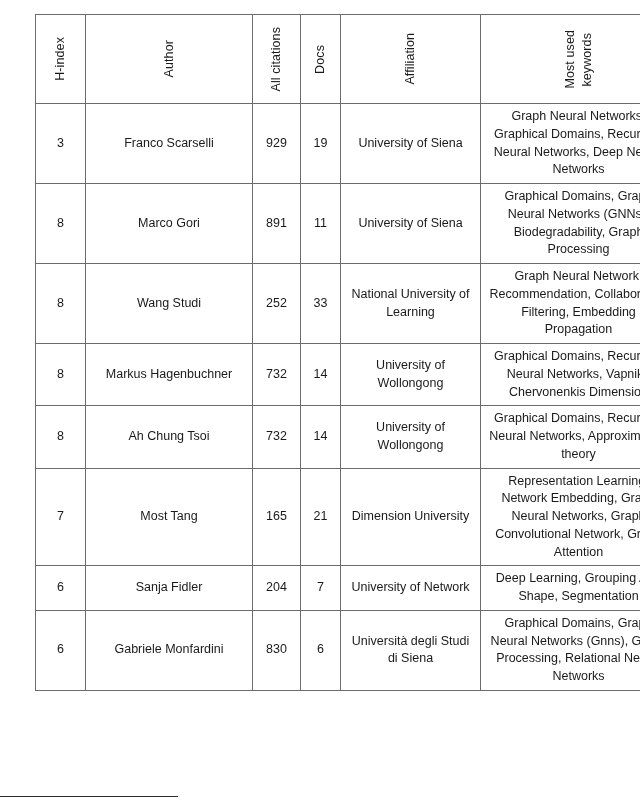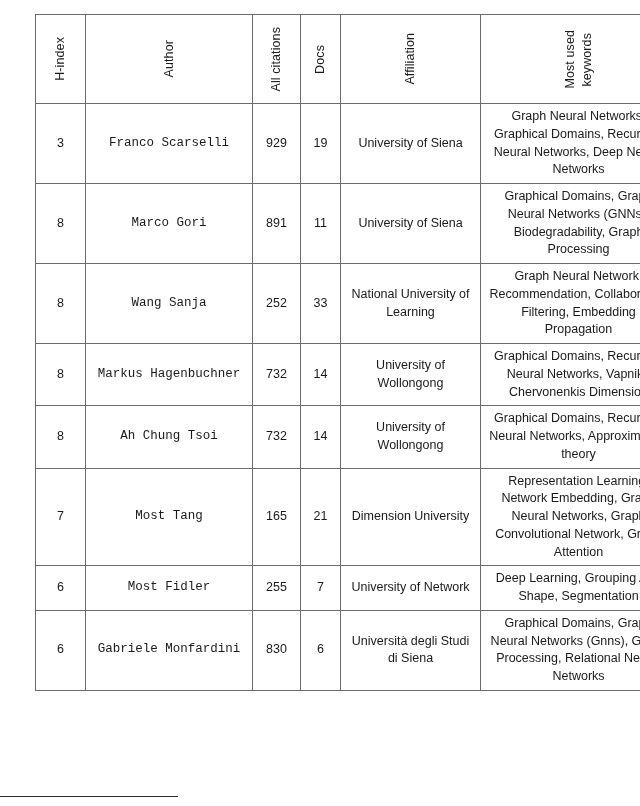--- a/index.html
+++ b/index.html
@@ -64,21 +64,21 @@
     text-align: center;
     line-height: 1.35;
     font-size: 12.5px;
     letter-spacing: 0.1px;
   }
 
   
   .cell-num  { font-size: 12.5px; }
   .cell-kw   { font-size: 12.5px; line-height: 1.45; }
   .cell-aff  { font-size: 12.5px; line-height: 1.45; }
-  .cell-author { font-size: 12.5px; line-height: 1.45; font-family: Liberation Mono, monospace; }
+  .cell-author { font-size: 12.5px; line-height: 1.45; }
 
   
   #footnote-rule {
     position: absolute;
     left: 0;
     top: 796px;
     width: 178px;
     height: 0;
     border-top: 1px solid #2b2b2b;
   }
@@ -158,21 +158,21 @@
       <tr>
         <td class="cell-num">8</td>
         <td class="cell-author">Marco Gori</td>
         <td class="cell-num">891</td>
         <td class="cell-num">11</td>
         <td class="cell-aff">University of Siena</td>
         <td class="cell-kw">Graphical Domains, Graph Neural Networks (GNNs), Biodegradability, Graph Processing</td>
       </tr>
       <tr>
         <td class="cell-num">8</td>
-        <td class="cell-author">Wang Sanja</td>
+        <td class="cell-author">Wang Studi</td>
         <td class="cell-num">252</td>
         <td class="cell-num">33</td>
         <td class="cell-aff">National University of Learning</td>
         <td class="cell-kw">Graph Neural Network, Recommendation, Collaborative Filtering, Embedding Propagation</td>
       </tr>
       <tr>
         <td class="cell-num">8</td>
         <td class="cell-author">Markus Hagenbuchner</td>
         <td class="cell-num">732</td>
         <td class="cell-num">14</td>
@@ -190,22 +190,22 @@
       <tr>
         <td class="cell-num">7</td>
         <td class="cell-author">Most Tang</td>
         <td class="cell-num">165</td>
         <td class="cell-num">21</td>
         <td class="cell-aff">Dimension University</td>
         <td class="cell-kw">Representation Learning, Network Embedding, Graph Neural Networks, Graph Convolutional Network, Graph Attention</td>
       </tr>
       <tr>
         <td class="cell-num">6</td>
-        <td class="cell-author">Most Fidler</td>
-        <td class="cell-num">255</td>
+        <td class="cell-author">Sanja Fidler</td>
+        <td class="cell-num">204</td>
         <td class="cell-num">7</td>
         <td class="cell-aff">University of Network</td>
         <td class="cell-kw">Deep Learning, Grouping And Shape, Segmentation</td>
       </tr>
       <tr>
         <td class="cell-num">6</td>
         <td class="cell-author">Gabriele Monfardini</td>
         <td class="cell-num">830</td>
         <td class="cell-num">6</td>
         <td class="cell-aff">Università degli Studi di Siena</td>

